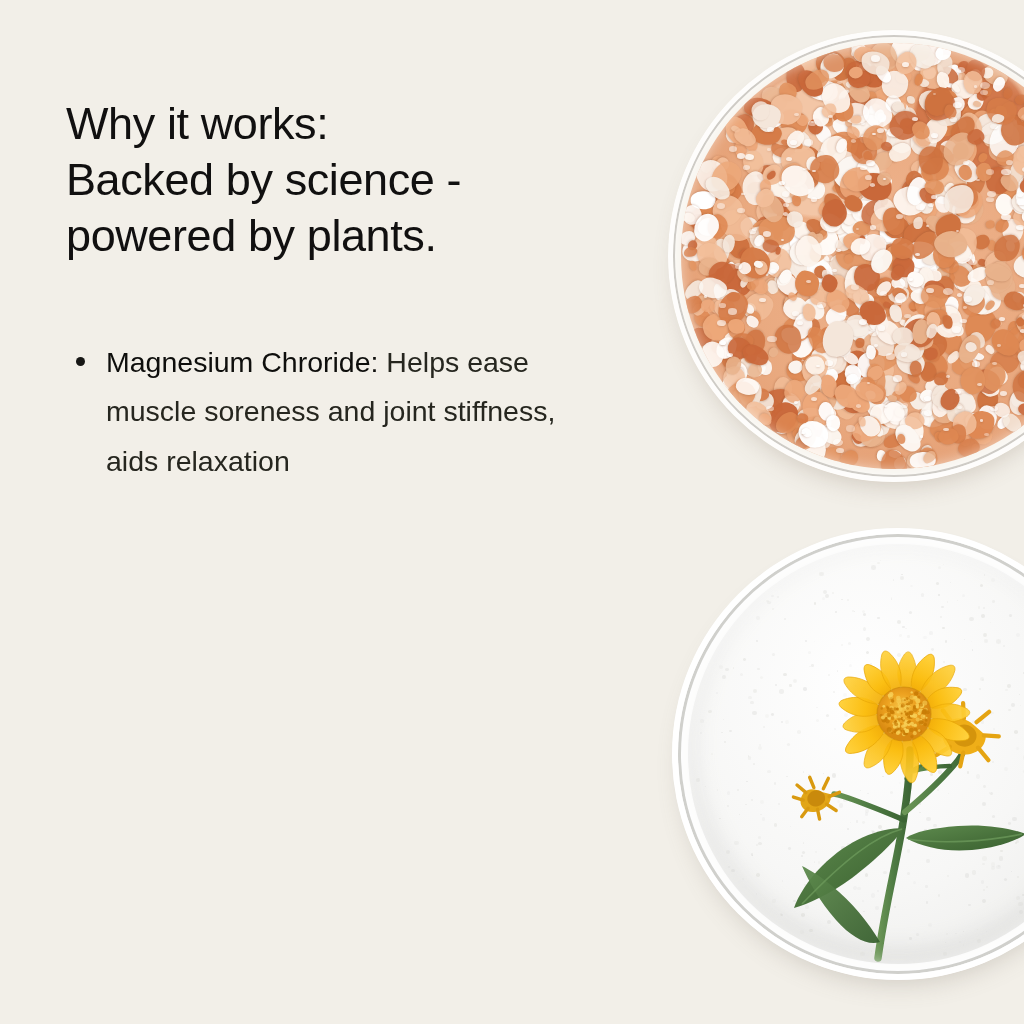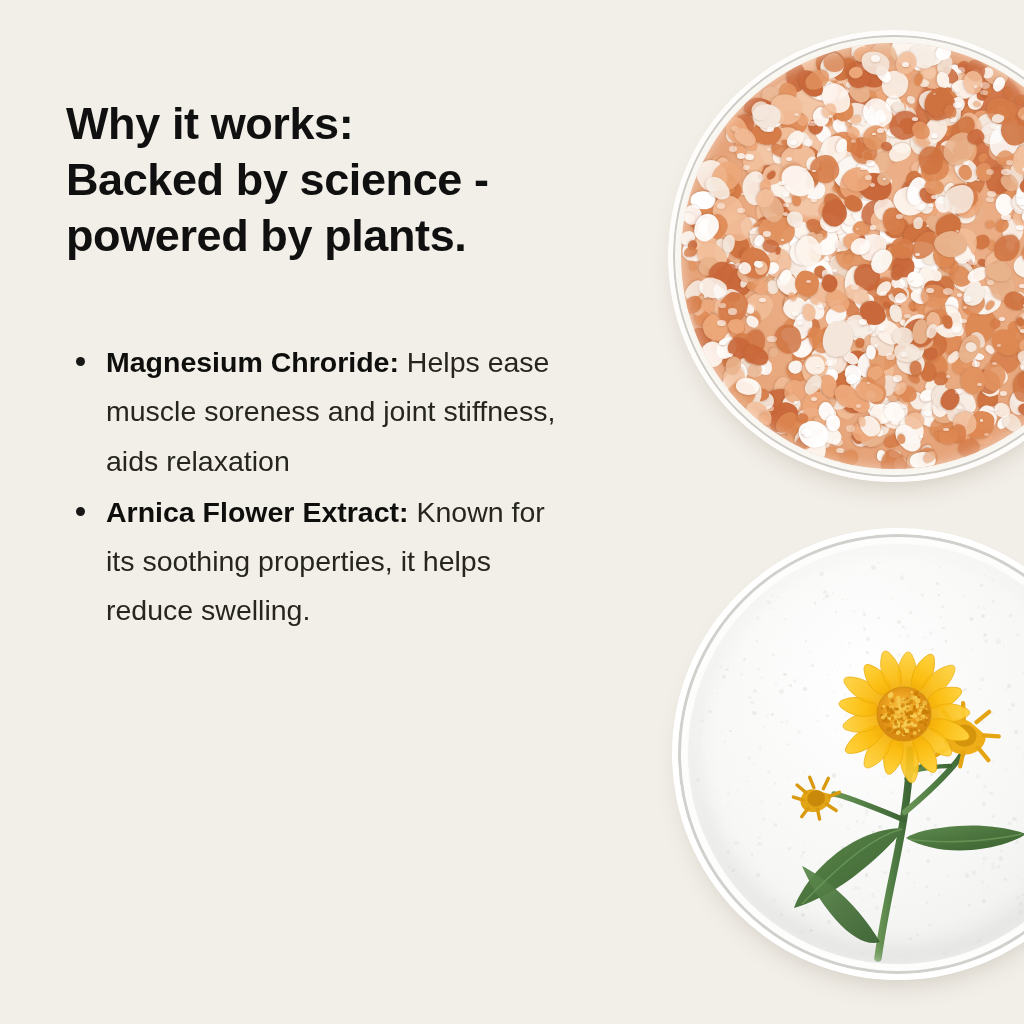--- a/index.html
+++ b/index.html
@@ -26,21 +26,21 @@
   
   .text-col {
     position: absolute;
     left: 66px;
     top: 96px;
     width: 540px;
   }
 
   .headline {
     font-size: 45px;
-    font-weight: 700;
+    font-weight: 400;
     line-height: 1.24;
     letter-spacing: -0.4px;
     color: #111010;
     margin: 0;
     white-space: pre-line;
   }
 
   .benefit-list {
     list-style: none;
     margin: 0;
@@ -66,21 +66,21 @@
     top: 19px;
     width: 9px;
     height: 9px;
     border-radius: 50%;
     background: #17171
 5;
     background: #171715;
   }
 
   .benefit-item .term {
-    font-weight: 700;
+    font-weight: 400;
     color: #0E0E0C;
   }
 
   .benefit-item .desc {
     font-weight: 400;
     color: #26261F;
   }
 
   
   .salt-bowl {
@@ -172,24 +172,20 @@
 Backed by science -
 powered by plants.</h1>
 
     <ul class="benefit-list">
 
       <li class="benefit-item">
         <span class="dot"></span>
         <span class="term">Magnesium Chroride:</span><span class="desc"> Helps ease muscle soreness and joint stiffness, aids relaxation</span>
       </li>
 
-      <li class="benefit-item">
-        <span class="dot"></span>
-        <span class="term">Arnica Flower Extract:</span><span class="desc"> Known for its soothing properties, it helps reduce swelling.</span>
-      </li>
 
 
     </ul>
   </div>
 
   <div class="salt-bowl">
     <div class="salt-fill" id="saltFill">
         <span class="grain" style="left:208.9px;top:251.7px;width:11.6px;height:9.3px;background:#C9683A;opacity:0.94;transform:rotate(76deg);border-radius:43% 57% 51% 49% / 53% 47% 47% 53%;"></span>
         <span class="grain" style="left:41.2px;top:330.0px;width:24.2px;height:27.4px;background:#FFFBF7;opacity:0.99;transform:rotate(150deg);border-radius:52% 48% 60% 40% / 62% 38% 56% 44%;"></span>
         <span class="grain" style="left:225.7px;top:409.8px;width:23.5px;height:18.8px;background:#E9B38C;opacity:0.96;transform:rotate(56deg);border-radius:55% 45% 63% 37% / 65% 35% 59% 41%;"></span>

